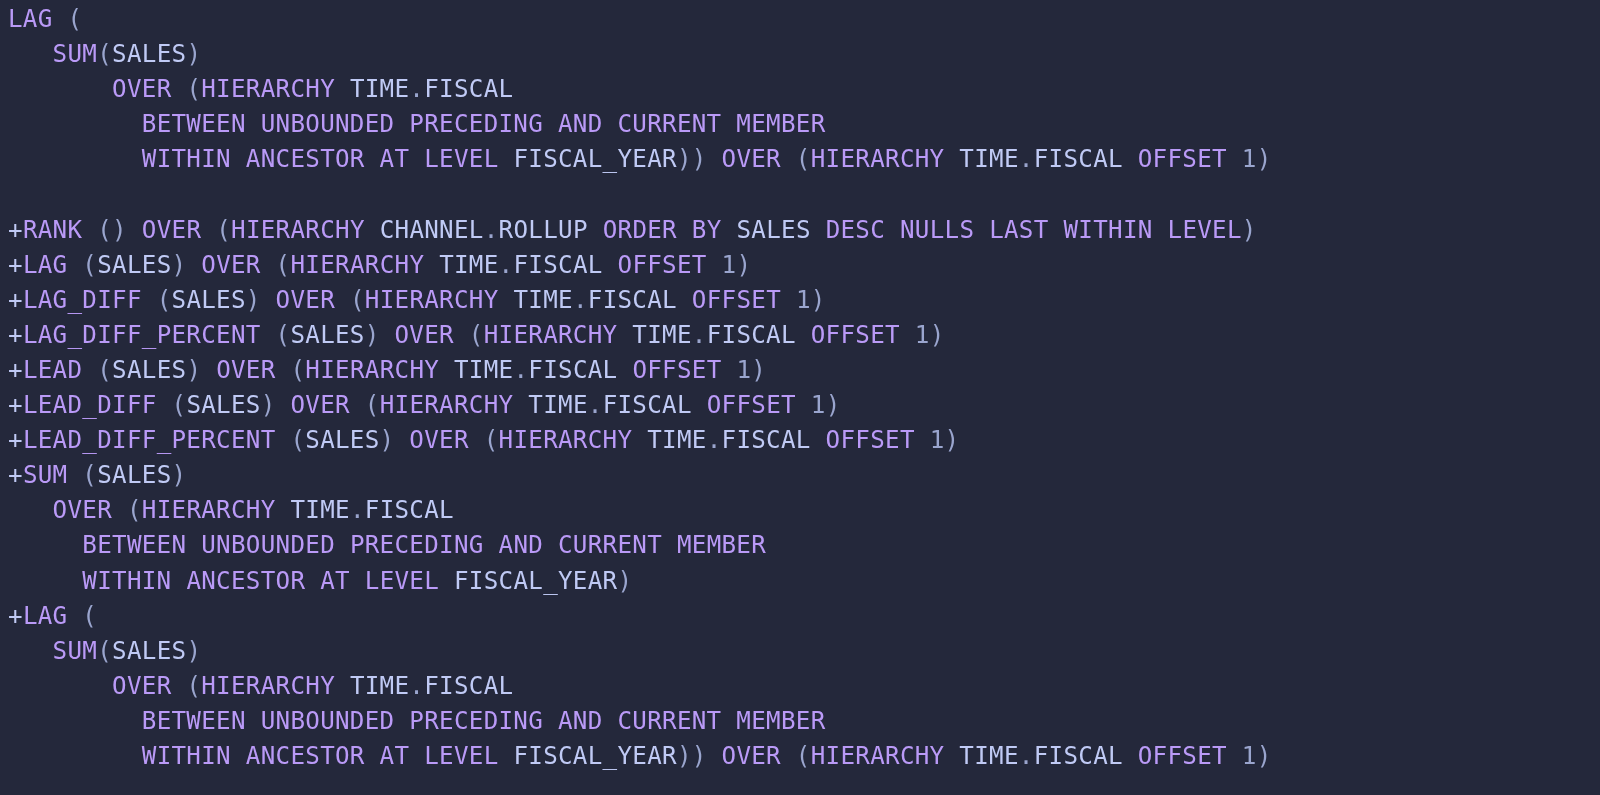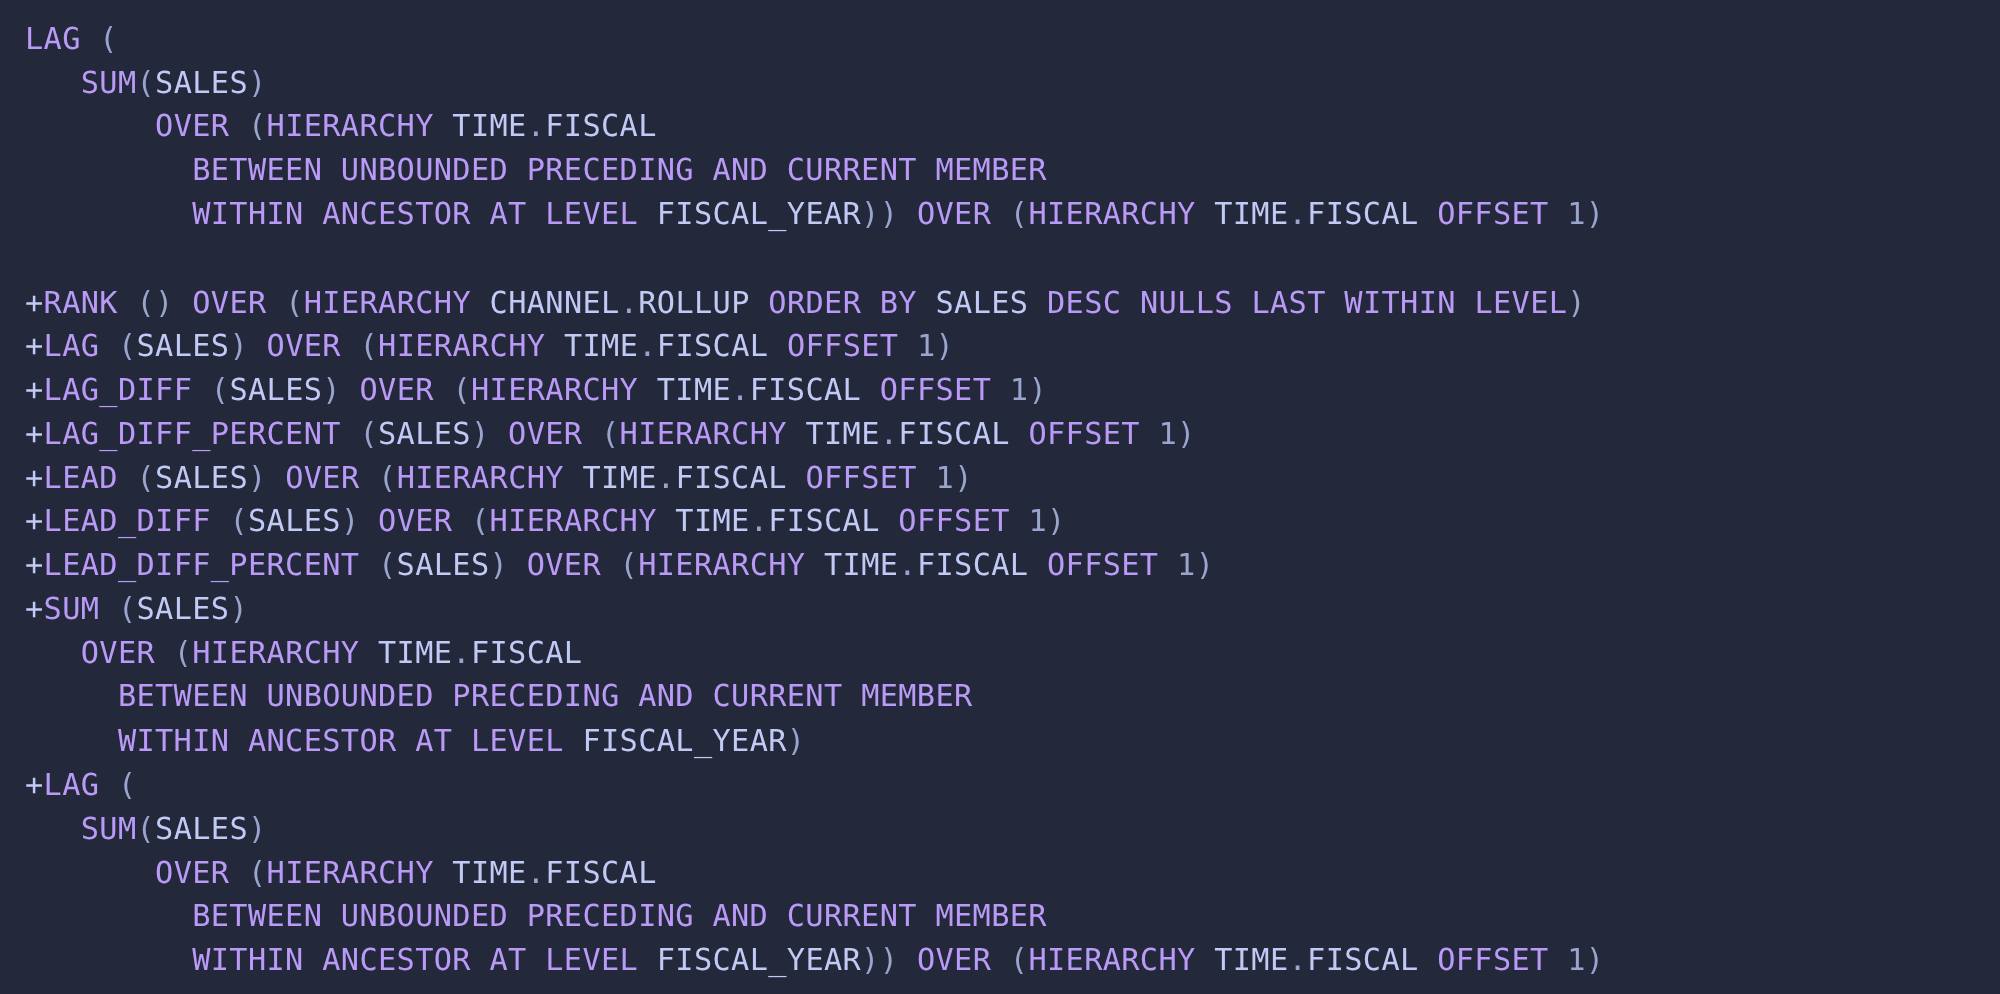--- a/index.html
+++ b/index.html
@@ -4,21 +4,21 @@
 <style>
   html, body {
     margin: 0;
     padding: 0;
     width: 1600px;
     height: 795px;
     background: #24283b;
     overflow: hidden;
   }
   pre.code {
-    margin: 12px;
+    margin: 0;
     padding: 2px 8px 8px 8px;
     font-family: "DejaVu Sans Mono", "Menlo", "Consolas", monospace;
     font-size: 24.2px;
     line-height: 1.45;
     white-space: pre;
     color: #a9b1d6;
     letter-spacing: 0.3px;
   }
   .kw  { color: #ba9af7; } 
   .fn  { color: #ba9af7; } 

